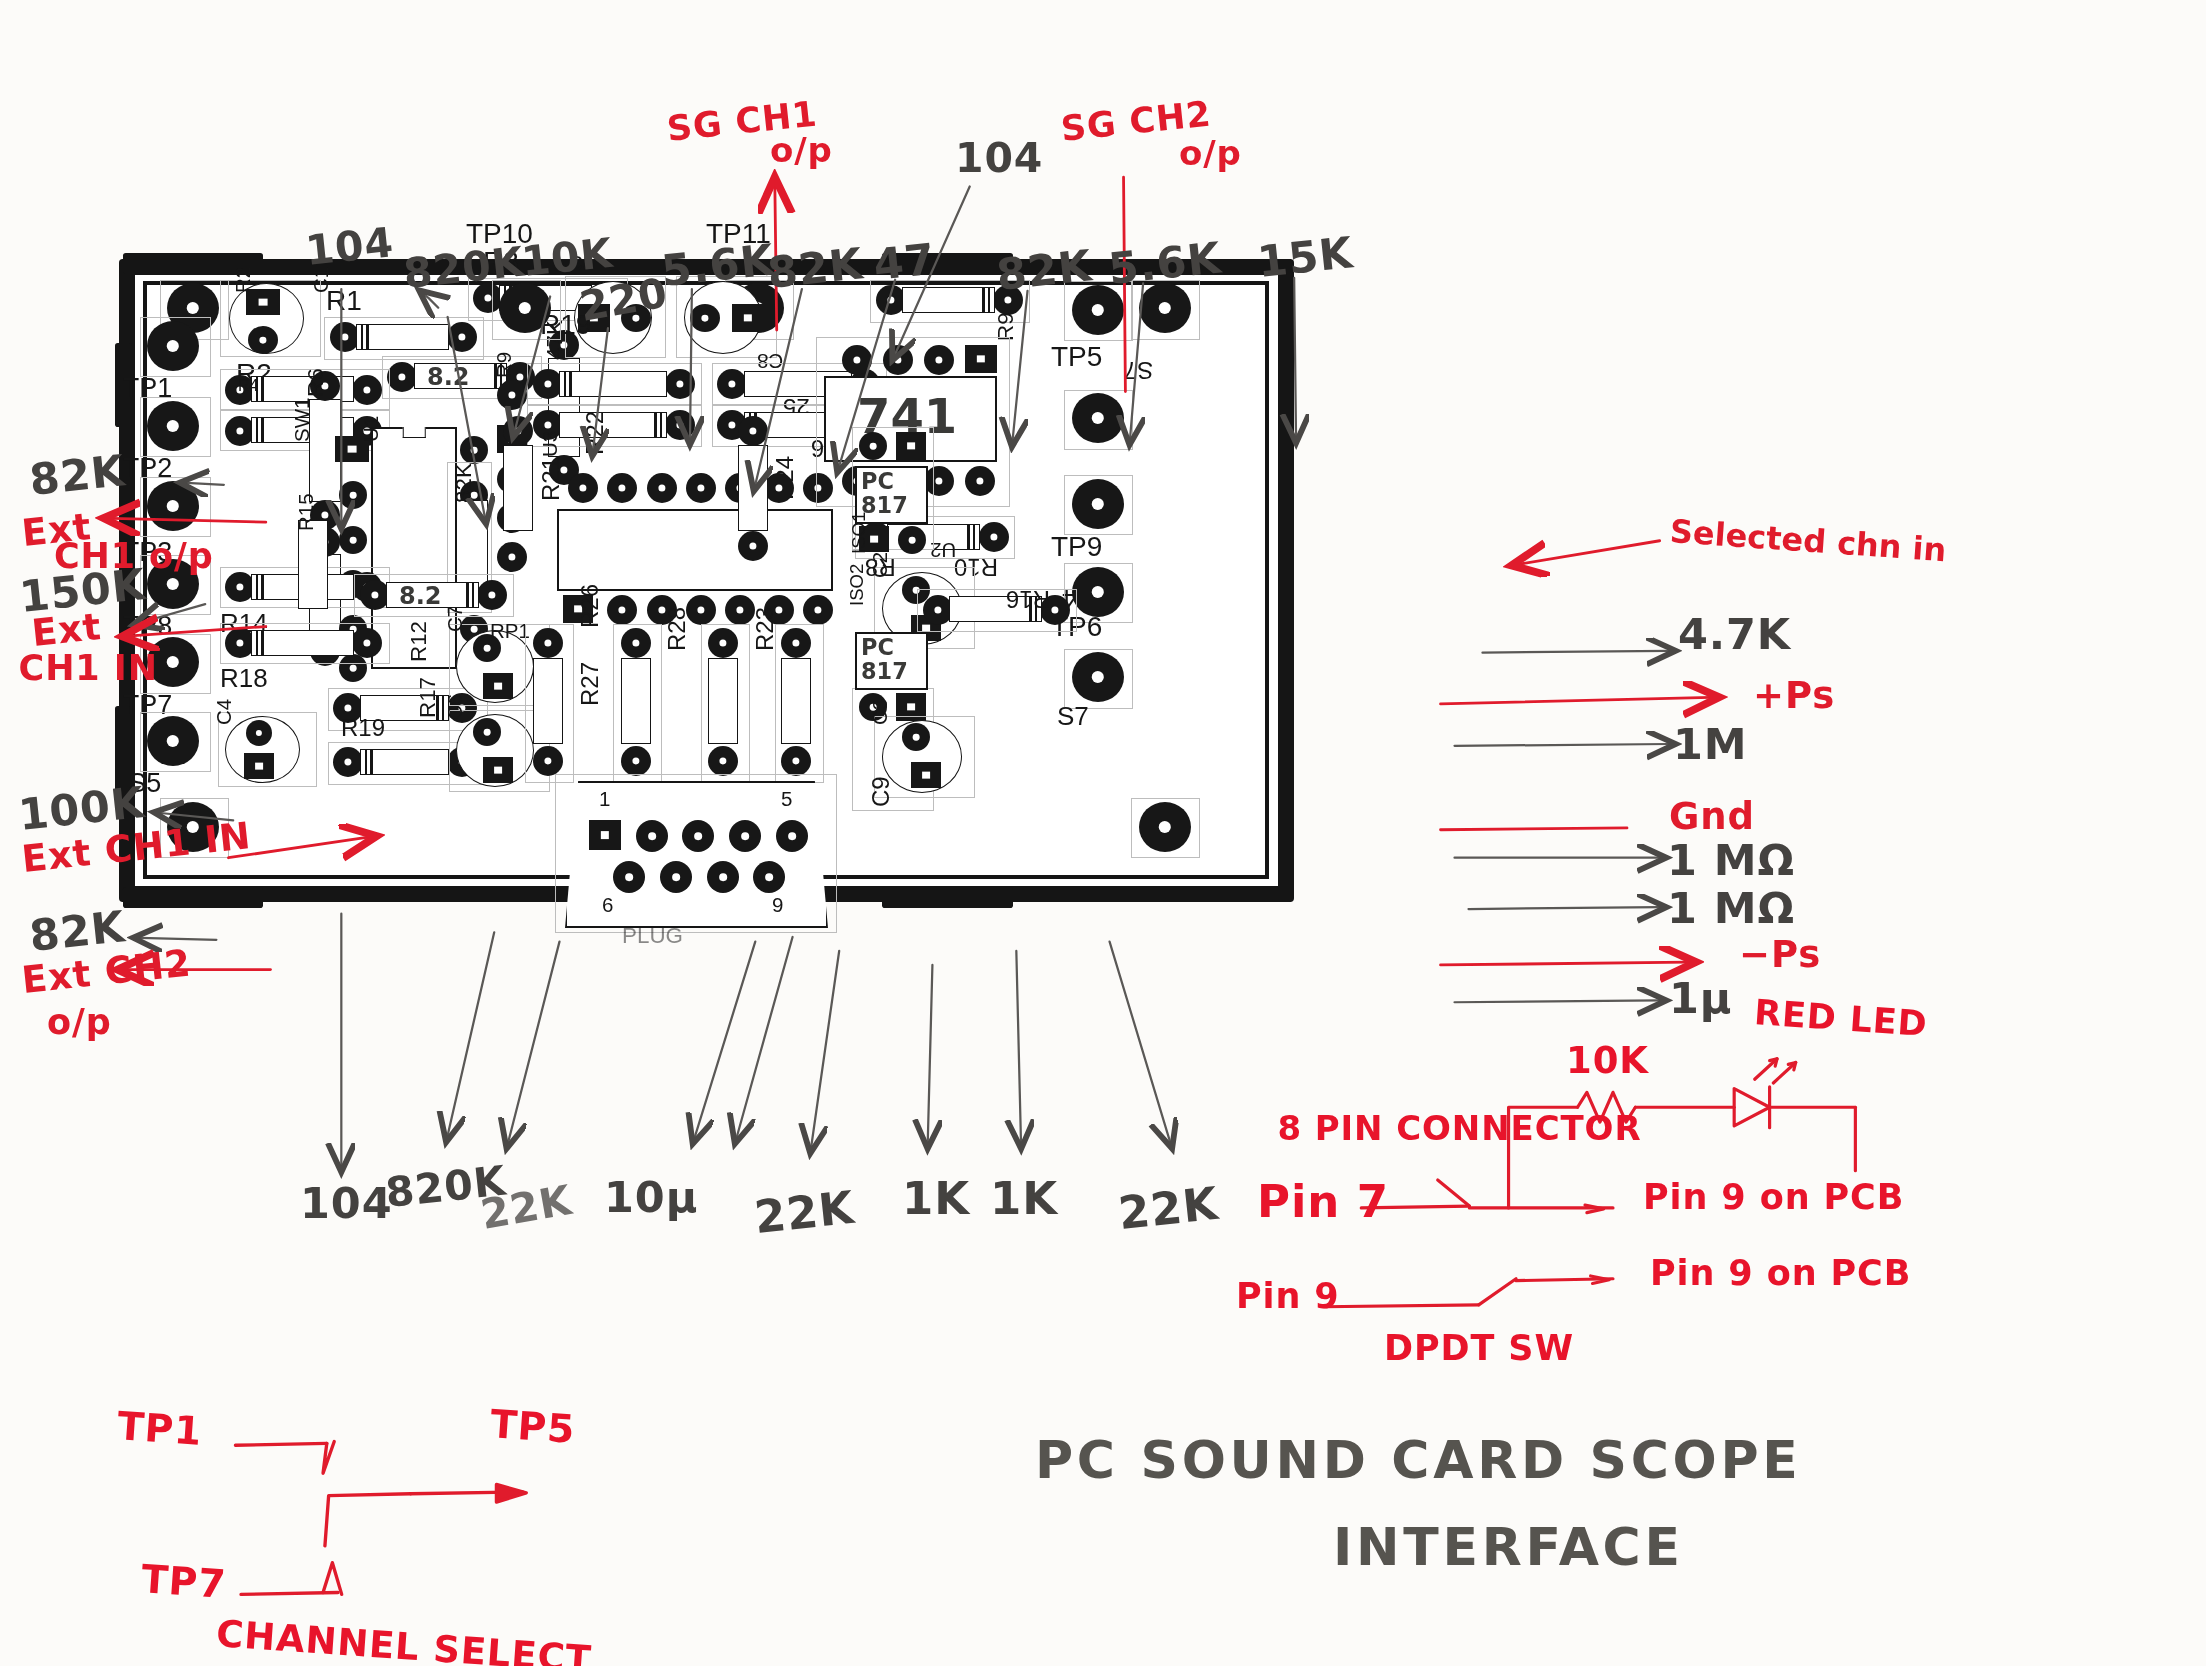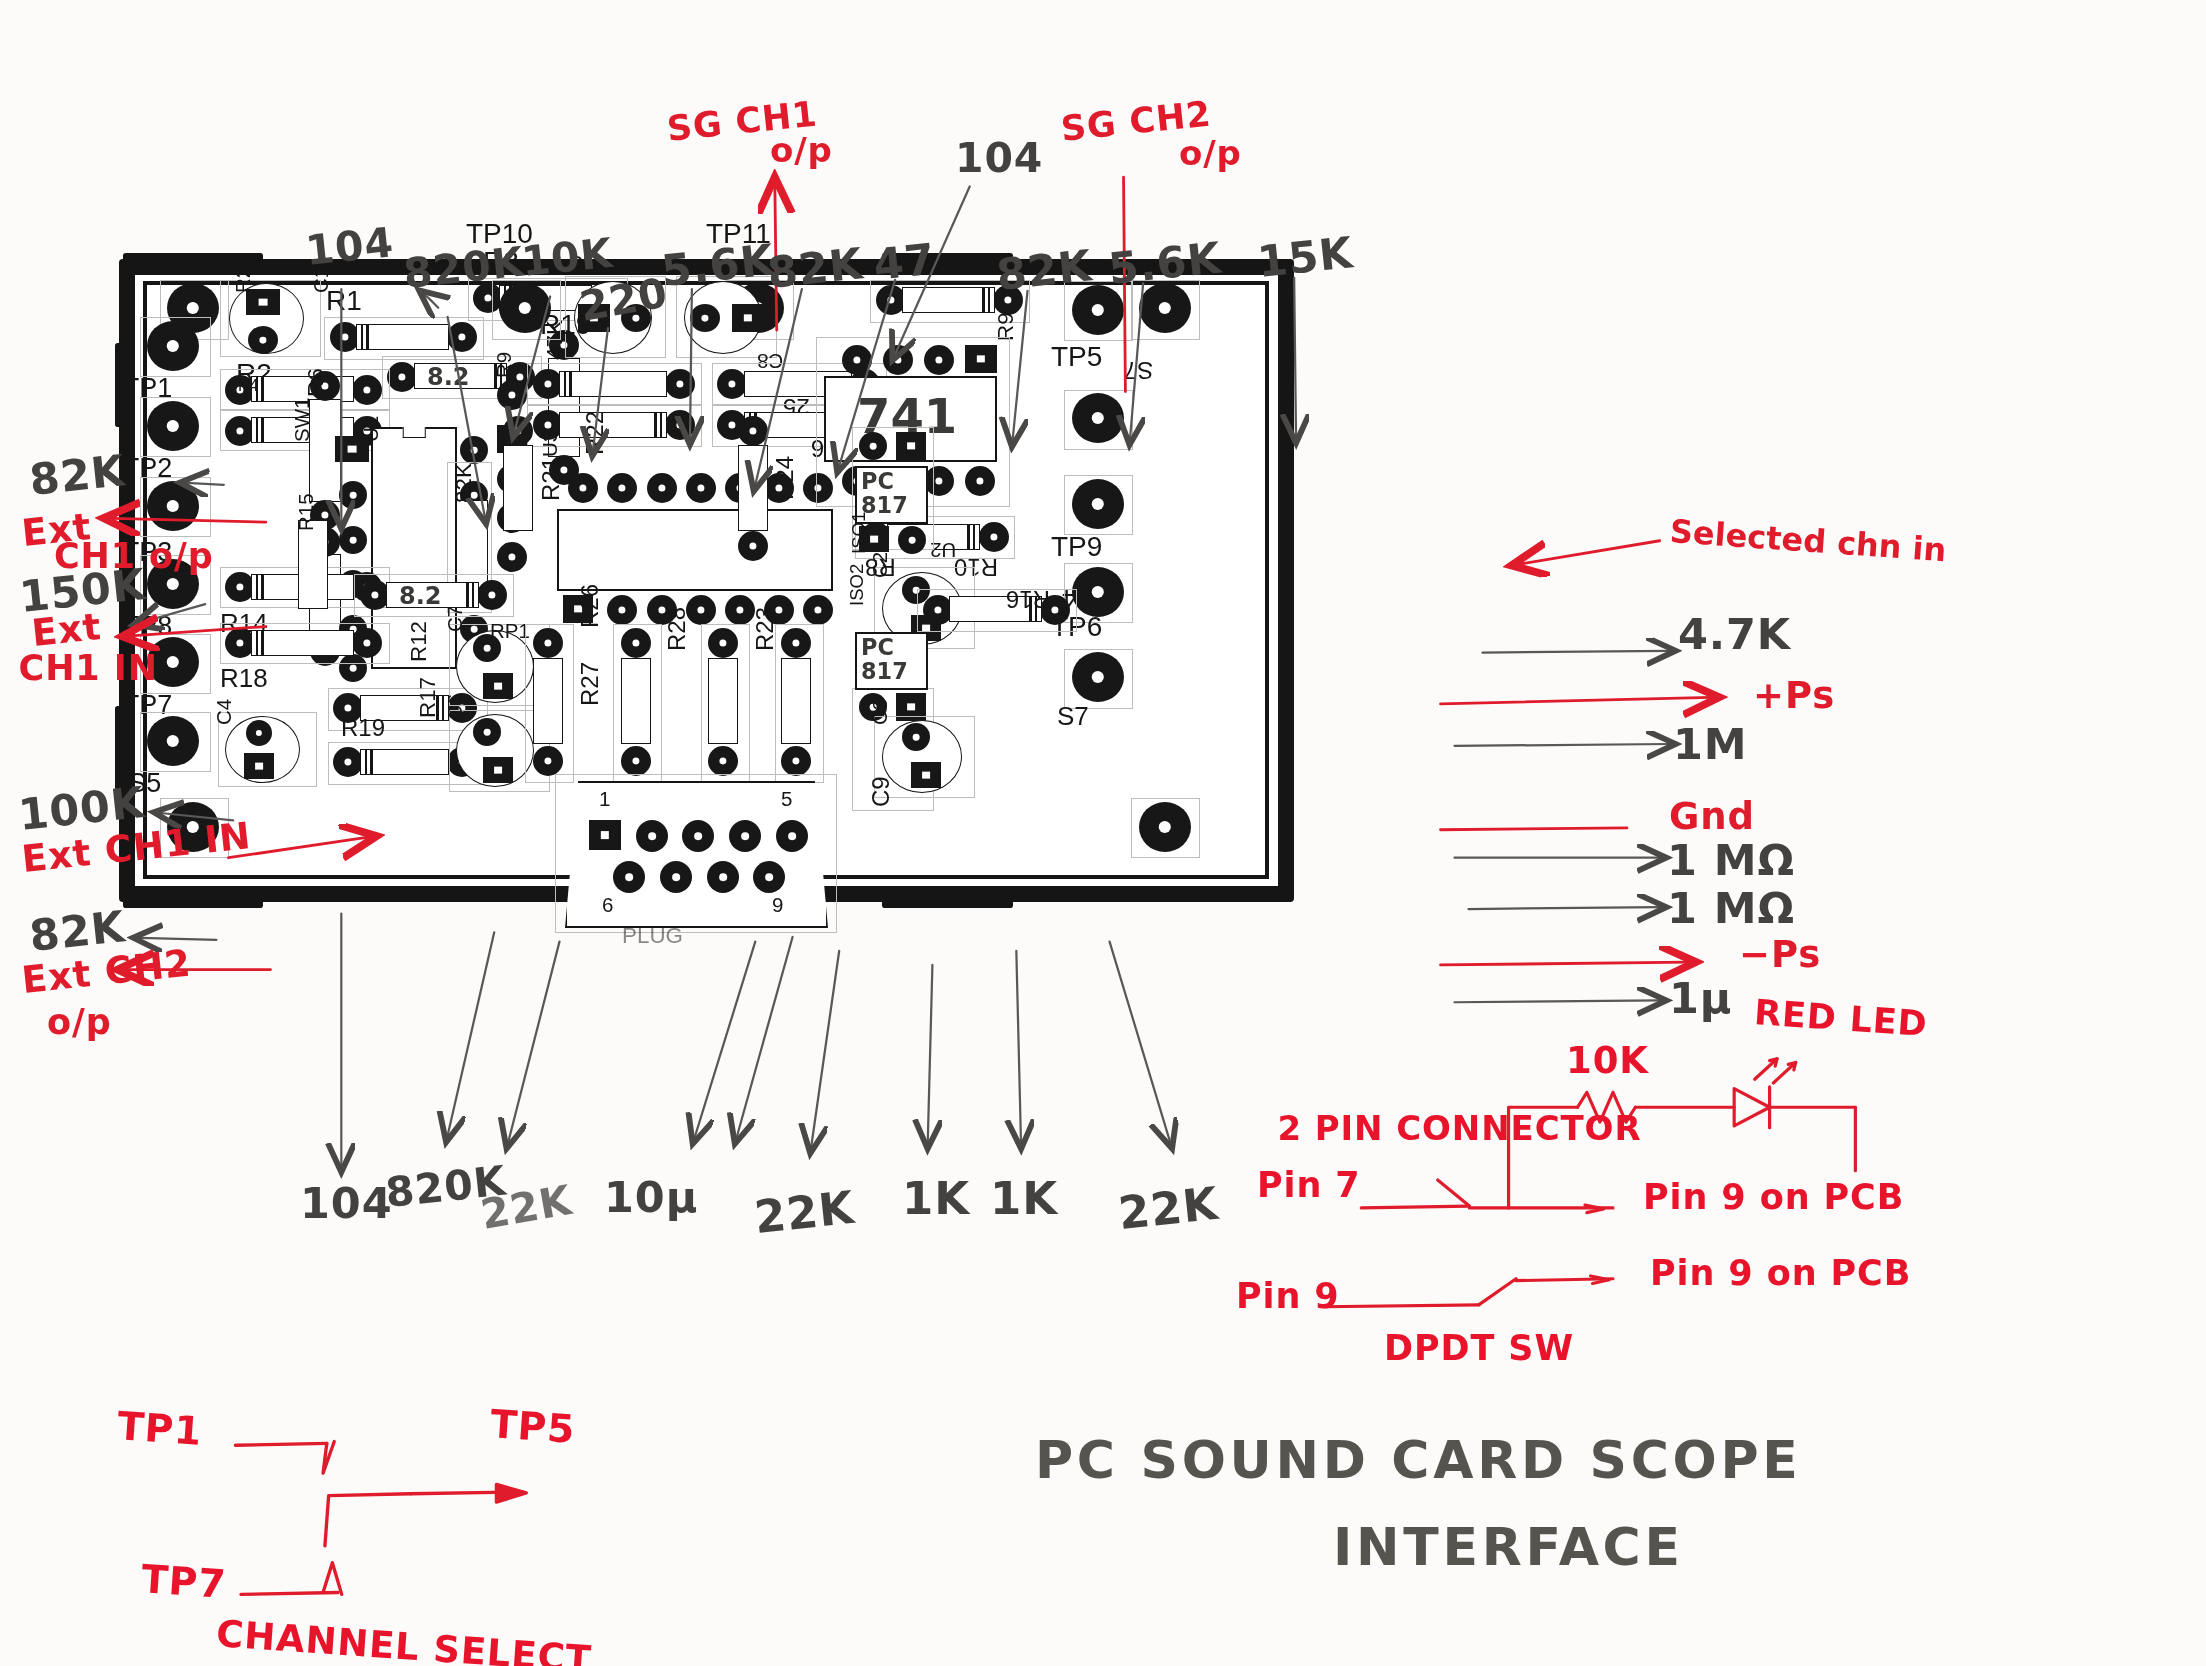--- a/index.html
+++ b/index.html
@@ -616,22 +616,22 @@
         <path d="M310,193 L330,197 L312,201"></path>
 
         <path d="M30,302 L196,300"></path>
         <path d="M196,300 L236,272"></path>
         <path d="M236,274 L340,272"></path>
         <path d="M316,269 L336,273 L318,277"></path>
       </g>
     </svg>
     <div class="hand redink" style="position:absolute;left:270px;top:17px;font-size:37px;">10K</div>
     <div class="hand redink skewr" style="position:absolute;left:457px;top:-30px;font-size:35px;">RED LED</div>
-    <div class="hand redink" style="position:absolute;left:-18.6px;top:86px;font-size:34px;">2 PIN CONNECTOR</div>
-    <div class="hand redink" style="position:absolute;left:-39px;top:143px;font-size:35px;">Pin 7</div>
+    <div class="hand redink" style="position:absolute;left:-18.6px;top:86px;font-size:34px;">8 PIN CONNECTOR</div>
+    <div class="hand redink" style="position:absolute;left:-39px;top:154px;font-size:45px;">Pin 7</div>
     <div class="hand redink" style="position:absolute;left:-60px;top:254px;font-size:35px;">Pin 9</div>
     <div class="hand redink" style="position:absolute;left:347px;top:155px;font-size:35px;">Pin 9 on PCB</div>
     <div class="hand redink" style="position:absolute;left:354px;top:231px;font-size:35px;">Pin 9 on PCB</div>
     <div class="hand redink" style="position:absolute;left:88px;top:306px;font-size:35px;">DPDT SW</div>
   </div>
 
   <div class="abs" style="left:131px;top:1380px;width:578px;height:261px;">
     <svg width="578" height="261" viewBox="0 0 620 280" style="position:absolute;left:0;top:0;overflow:visible;">
       <g stroke="#e01b2c" stroke-width="3.6" fill="none" stroke-linecap="round" stroke-linejoin="round">
 

